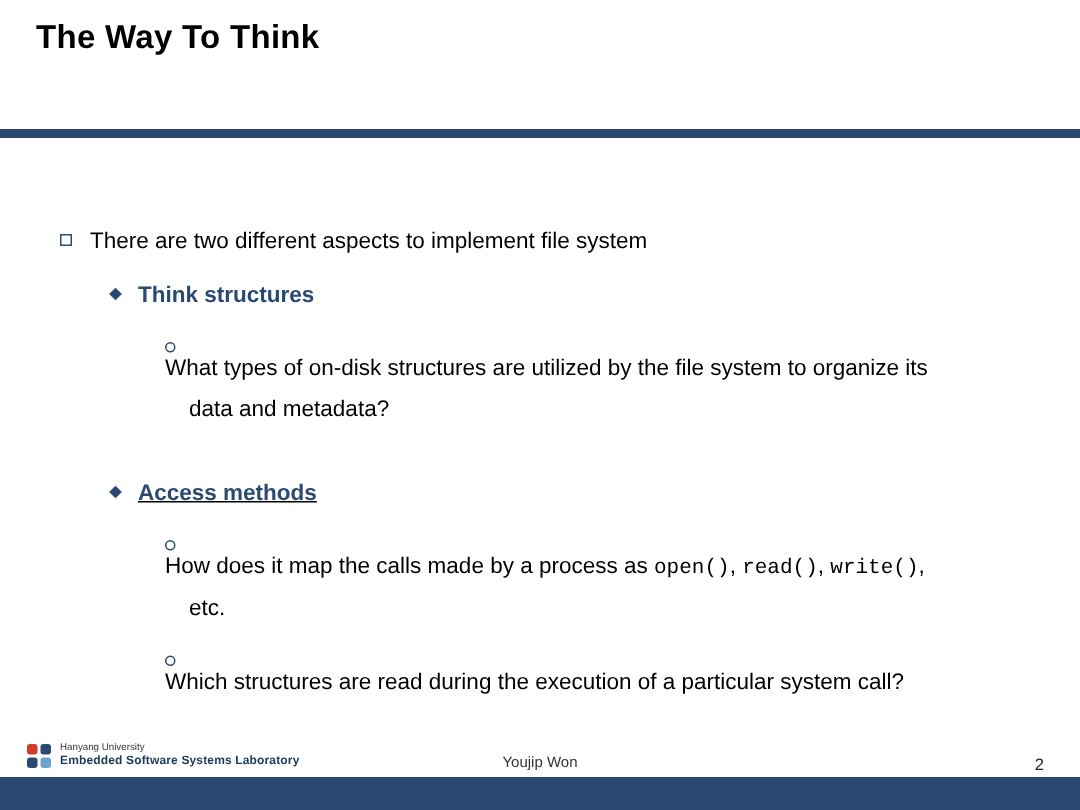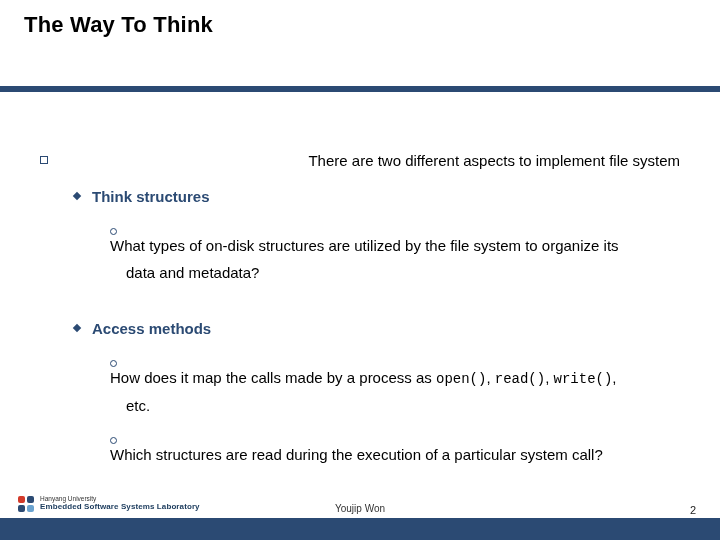--- a/index.html
+++ b/index.html
@@ -4,22 +4,22 @@
 <style>
   * { box-sizing: border-box; margin: 0; padding: 0; }
   html, body { width: 720px; height: 540px; font-family: "Segoe UI", Tahoma, Arial, sans-serif; background: #fff; color: #000; }
   .slide { width: 720px; height: 540px; position: relative; display: flex; flex-direction: column; gap: 40px; }
   .title-block { padding: 12px 24px 8px 24px; }
   .title { font-size: 22px; font-weight: 600; letter-spacing: 0.2px; }
   .title-rule { height: 6px; background: #2b4a73; width: 100%; }
   .content { flex: 1; padding: 18px 40px 0 40px; font-size: 15px; line-height: 1.45; }
   .line { display: flex; align-items: flex-start; margin-bottom: 6px; }
   .line.gap { margin-top: 14px; }
-  .line.big-gap { margin-top: 34px; }
-  .b1 { padding-left: 0; justify-content: space-between; }
+  .line.big-gap { margin-top: 34px; text-decoration: underline; }
+  .b1 { padding-left: 0; }
   .b2 { padding-left: 34px; }
   .b3 { padding-left: 70px; flex-direction: column; }
   .continuation-3 { padding-left: 86px; }
   .bullet-sq { width: 8px; height: 8px; border: 1.5px solid #2b4a73; margin-top: 6px; margin-right: 12px; flex-shrink: 0; }
   .bullet-dot { width: 6px; height: 6px; transform: rotate(45deg); background: #2b4a73; margin-top: 7px; margin-right: 12px; flex-shrink: 0; }
   .bullet-circ { width: 7px; height: 7px; border: 1.2px solid #2b4a73; border-radius: 50%; margin-top: 6px; margin-right: 12px; flex-shrink: 0; }
   .emph { color: #2b4a73; font-weight: 700; }
   .tt { font-family: "Courier New", monospace; font-size: 14px; }
   .footer-band { height: 22px; background: #2b4a73; width: 100%; position: absolute; bottom: 0; left: 0; }
   .footer-center { position: absolute; bottom: 26px; width: 100%; text-align: center; font-size: 10px; color: #333; }

